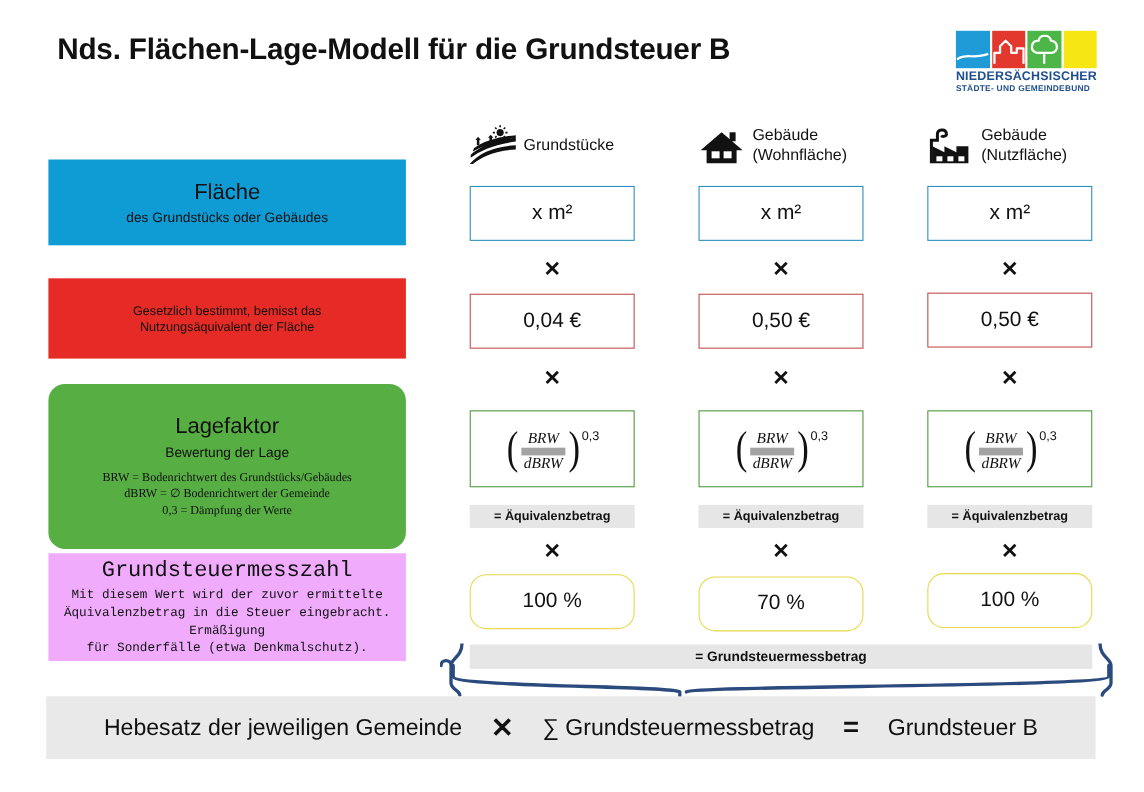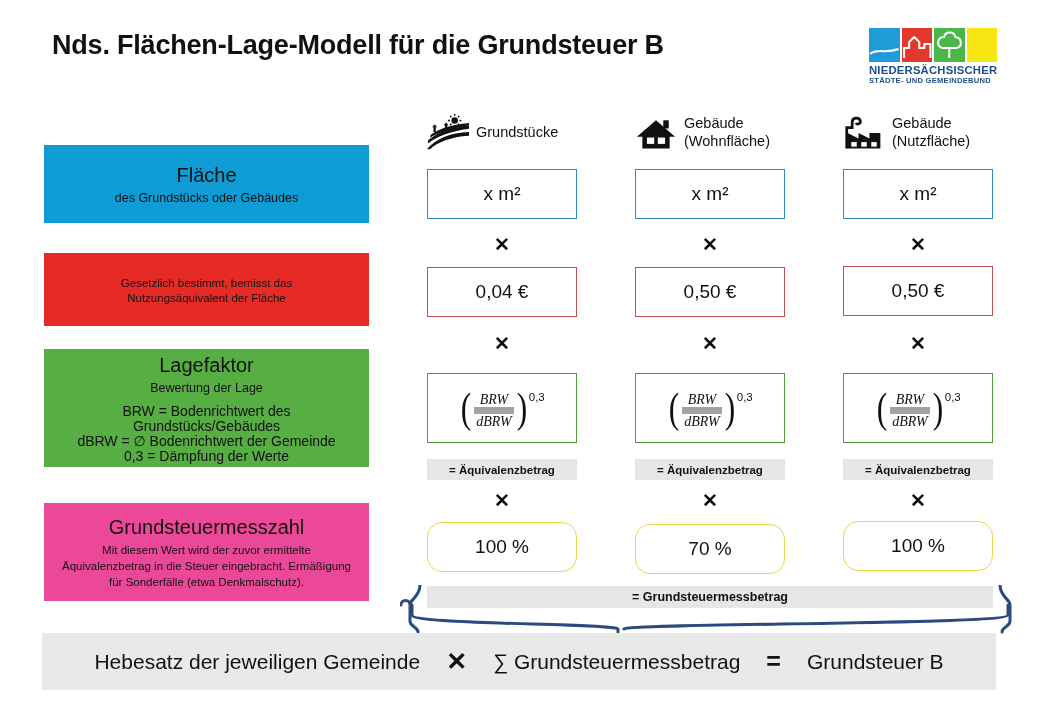--- a/index.html
+++ b/index.html
@@ -31,26 +31,26 @@
   .logo-t4{background:#f5e614;}
   .logo-line1{font-size:11.3px;font-weight:700;color:#1f4e8c;letter-spacing:.2px;margin-top:2px;line-height:12px;}
   .logo-line2{font-size:7.6px;font-weight:700;color:#1f4e8c;letter-spacing:.25px;line-height:9px;}
 
   
   .panel{position:absolute;left:44px;width:325px;
          display:flex;flex-direction:column;align-items:center;justify-content:center;
          text-align:center;color:#111;padding:4px 8px;box-sizing:border-box;}
   .panel .hd{font-size:20px;font-weight:400;line-height:25px;}
   .panel .sub{font-size:12.5px;line-height:16px;margin-top:2px;}
-  .panel .sub2{font-size:14px;line-height:15px;margin-top:8px;}
+  .panel .sub2{font-size:11px;line-height:15px;margin-top:8px;font-family:Liberation Serif, serif;}
 
   .p-flaeche{top:145px;height:78px;background:#0f9bd4;}
   .p-aequiv {top:253px;height:73px;background:#e62b26;}
-  .p-lage   {top:349px;height:118px;background:#57ae43;}
-  .p-messzahl{top:503px;height:98px;background:#ec4899;}
+  .p-lage   {top:349px;height:150px;background:#57ae43;border-radius:15px;}
+  .p-messzahl{top:503px;height:98px;background:#f0abfc;font-family:Liberation Mono, monospace;}
 
   .p-aequiv .sub{font-size:11.5px;line-height:15px;}
   .p-lage .hd{font-size:20px;}
   .p-messzahl .hd{font-size:20px;}
   .p-messzahl .sub{font-size:11.5px;line-height:16px;}
   .col-1{left:427px;}
   .col-2{left:635px;}
   .col-3{left:843px;}
 
   .colhead{position:absolute;display:flex;align-items:center;gap:7px;height:54px;}

